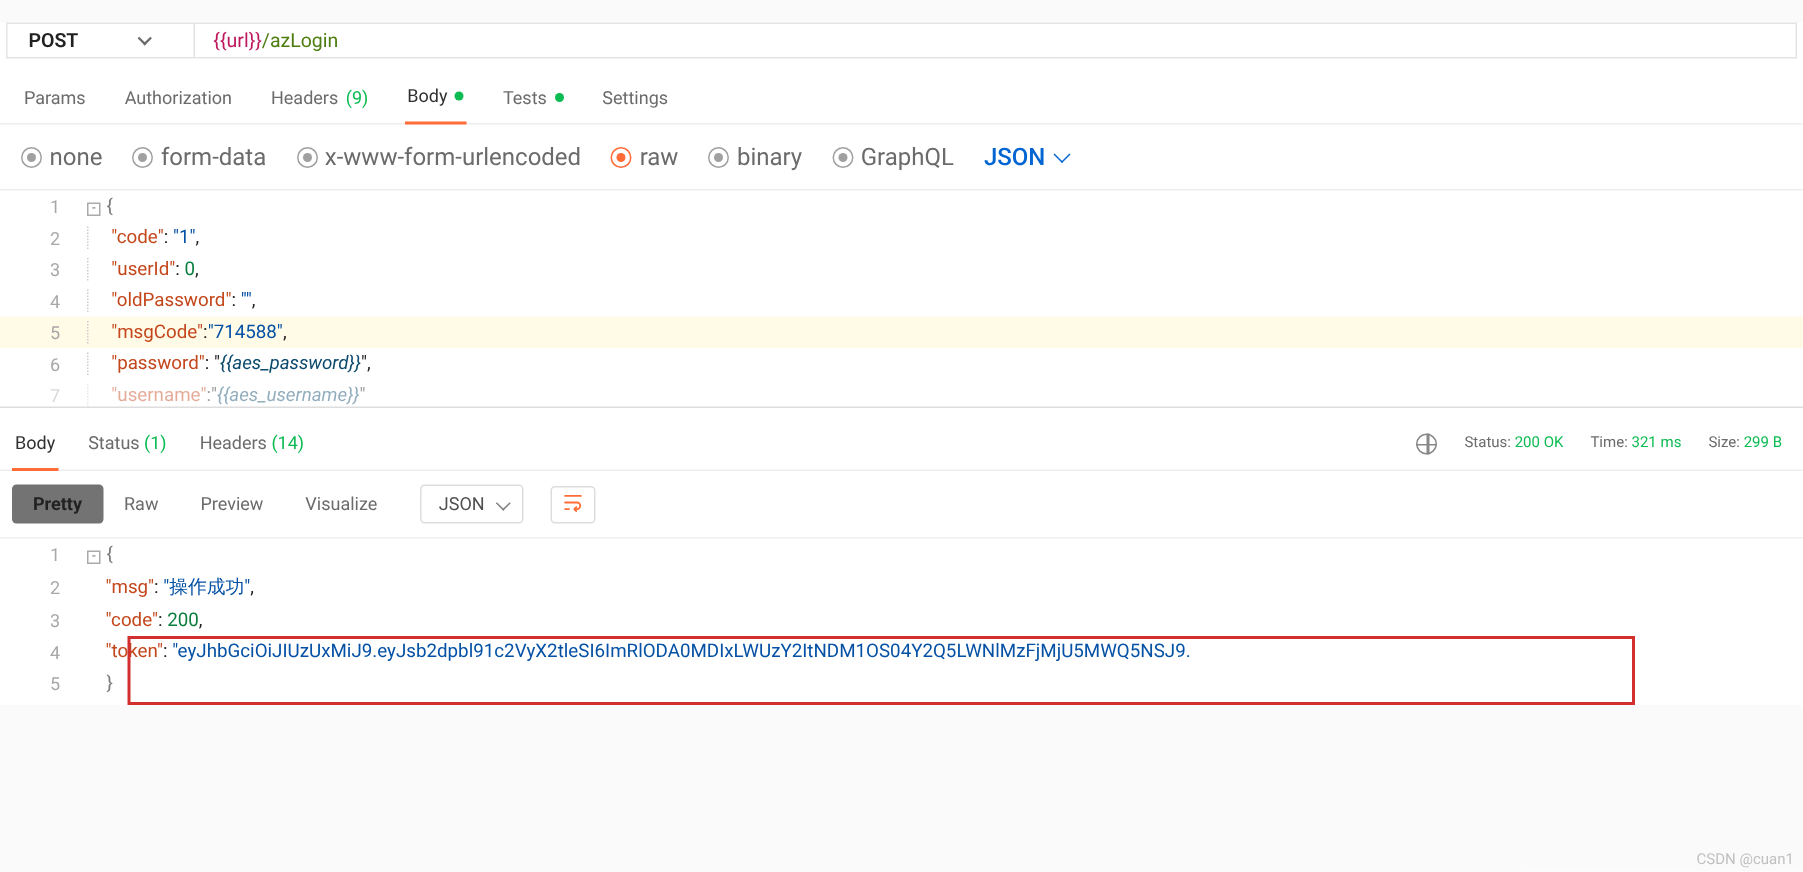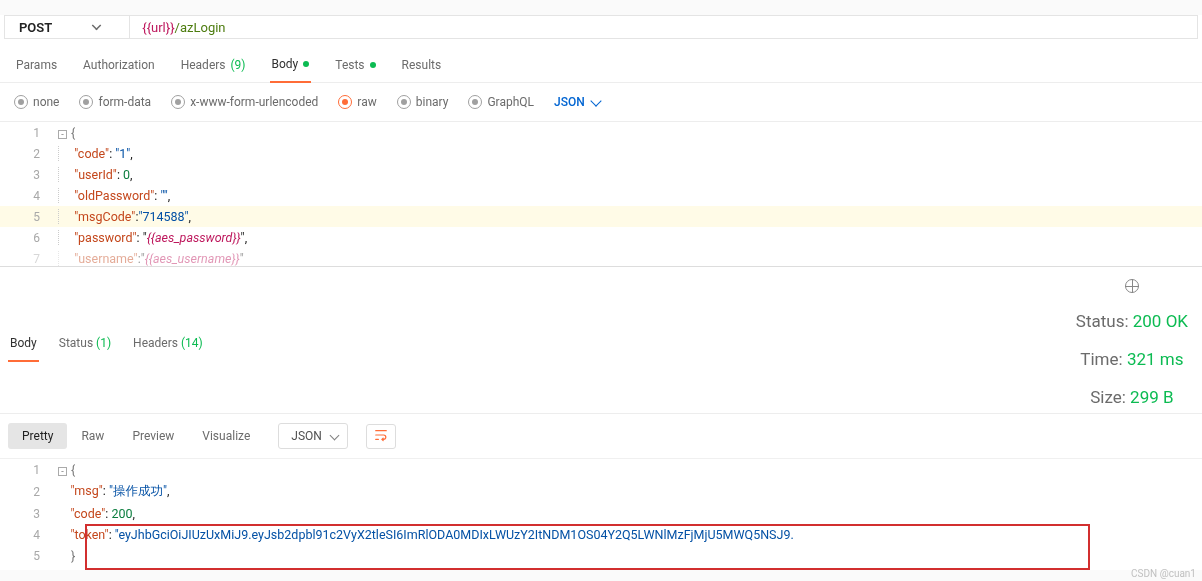--- a/index.html
+++ b/index.html
@@ -13,53 +13,53 @@
   .url { padding: 0 12px; font-size: 13px; display: flex; align-items: center; font-family: "SFMono-Regular", Consolas, monospace;}
   .var { color: #be185d; }
   .url-plain { color: #4d7c0f; }
 
   .tabs { display: flex; gap: 22px; padding: 12px 14px 0 14px; align-items: center; font-size: 12px; color: #6b6b6b; border-bottom: 1px solid #ededed; }
   .tab { padding: 6px 2px 10px 2px; cursor: pointer; display: flex; align-items: center; gap: 5px; white-space: nowrap; }
   .tab.active { color: #303030; border-bottom: 2px solid #ff6c37; margin-bottom: -1px; }
   .tab .dot { width: 6px; height: 6px; border-radius: 50%; background: #0cbb52; }
   .tab .count { color: #0cbb52; }
 
-  .subrow { display: flex; align-items: center; gap: 20px; padding: 12px 14px; font-size: 12px; color: #6b6b6b; }
+  .subrow { display: flex; align-items: center; gap: 20px; padding: 12px 14px; font-size: 16px; color: #6b6b6b; }
   .radio { display: flex; align-items: center; gap: 5px; cursor: pointer; }
   .radio .r-outer { width: 14px; height: 14px; border-radius: 50%; border: 1px solid #a0a0a0; display: flex; align-items: center; justify-content: center; }
   .radio .r-inner { width: 6px; height: 6px; border-radius: 50%; background: #a0a0a0; }
   .radio.sel .r-outer { border-color: #ff6c37; }
   .radio.sel .r-inner { background: #ff6c37; }
   .json-select { color: #0265d2; font-weight: 500; display: flex; align-items: center; gap: 7px;}
   .chev-d { width: 8px; height: 8px; border-right: 1.6px solid #0265d2; border-bottom: 1.6px solid #0265d2; transform: rotate(45deg); margin-bottom:3px;}
 
   .editor { border-top: 1px solid #ededed; font-family: "SFMono-Regular", Consolas, monospace; font-size: 12.5px; max-height: 145px; overflow: hidden; }
   .line { display: flex; align-items: center; }
   .lnr { width: 58px; text-align: right; color: #a8a8a8; padding: 3px 18px 3px 0; font-size: 12px; }
   .code { padding: 3px 0; white-space: pre; color: #212121; }
   .line.hl { background: #fffbe7; }
   .kbrace { color: #7a7a7a; }
   .key { color: #c4471c; }
   .str { color: #0451a5; }
   .num { color: #0b7d3e; }
-  .vvar { color: #be185d; font-style: italic; }
+  .vvar { color: #0c4a6e; font-style: italic; }
   .punct { color: #212121; }
   .fold { display:inline-block; width:9px; height:9px; border:1px solid #aaa; text-align:center; line-height:7px; font-size:9px; color:#777; margin-right:4px;}
 
   .resp-tabs { display: flex; align-items: center; padding: 12px 14px 0 8px; border-top: 1px solid #ddd; border-bottom: 1px solid #ededed; font-size: 12px; color: #6b6b6b; justify-content: space-between;}
   .resp-tabs-left { display:flex; gap: 18px; }
   .resp-tab { padding: 4px 2px 10px 2px; cursor:pointer;}
   .resp-tab.active { color: #303030; border-bottom: 2px solid #ff6c37; margin-bottom:-1px;}
   .resp-tab .count { color: #0cbb52; }
-  .resp-status { display: flex; align-items: center; gap: 18px; font-size: 17px; color: #6b6b6b; padding-bottom:6px;flex-direction:column;}
+  .resp-status { display: flex; align-items: center; gap: 18px; font-size: 10px; color: #6b6b6b; padding-bottom:6px;}
   .resp-status .ok { color: #0cbb52; }
 
   .view-row { display: flex; align-items: center; gap: 0; padding: 9px 8px; border-bottom: 1px solid #f0f0f0; font-size: 12px; }
   .view-btn { padding: 6px 14px; cursor: pointer; color: #6b6b6b; }
-  .view-btn.active { background: #e5e5e5; border-radius: 3px; color: #212121; font-weight: 400; text-align: right; }
+  .view-btn.active { background: #737373; border-radius: 3px; color: #212121; font-weight: 700; text-align: right; }
   .fmt-select { margin-left: 14px; border:1px solid #ddd; padding:5px 9px 5px 12px; border-radius:3px; display:flex; align-items:center; gap:9px; color:#505050;}
   .chev-dg { width: 7px; height: 7px; border-right: 1.5px solid #808080; border-bottom: 1.5px solid #808080; transform: rotate(45deg); margin-bottom:2px;}
   .wrap-icn { margin-left:18px; border:1px solid #ddd; border-radius:3px; padding:3px 7px; color:#ff6c37; font-weight:bold;}
 
   .resp-editor { font-family: "SFMono-Regular", Consolas, monospace; font-size: 12.5px; padding-bottom:4px;}
   .hl-box { border: 2px solid #d22f2f; position: absolute; pointer-events:none;}
   .resp-wrap { position: relative; }
 
   .globe { width:14px;height:14px;border:1.4px solid #888;border-radius:50%; position:relative;}
   .globe:before{content:"";position:absolute;left:-1px;right:-1px;top:50%;height:1.4px;background:#888;}
@@ -97,21 +97,21 @@
       </div>
     <div class="tab active">
         <span>Body</span>
         <span class="dot"></span>
       </div>
     <div class="tab">
         <span>Tests</span>
         <span class="dot"></span>
       </div>
     <div class="tab">
-        <span>Results</span>
+        <span>Settings</span>
       </div>
   </div>
 
   <div class="subrow">
     <span class="radio">
         <span class="r-outer">
           <span class="r-inner"></span>
         </span>
         <span>none</span>
       </span>

